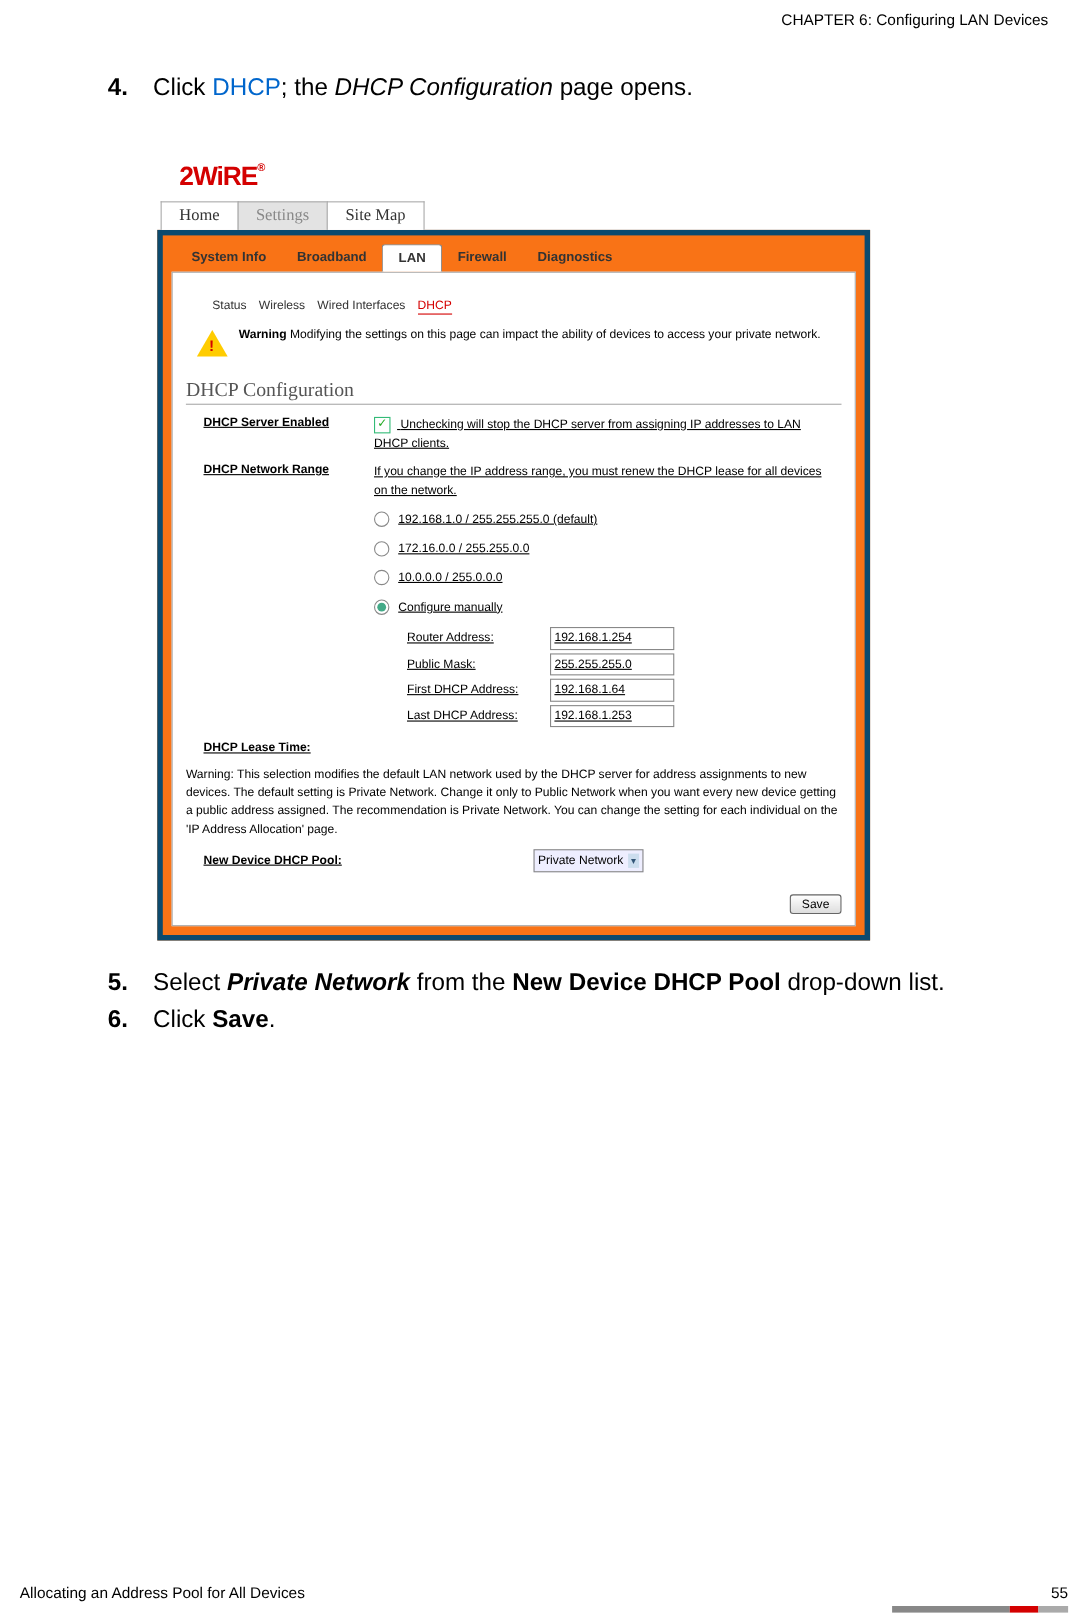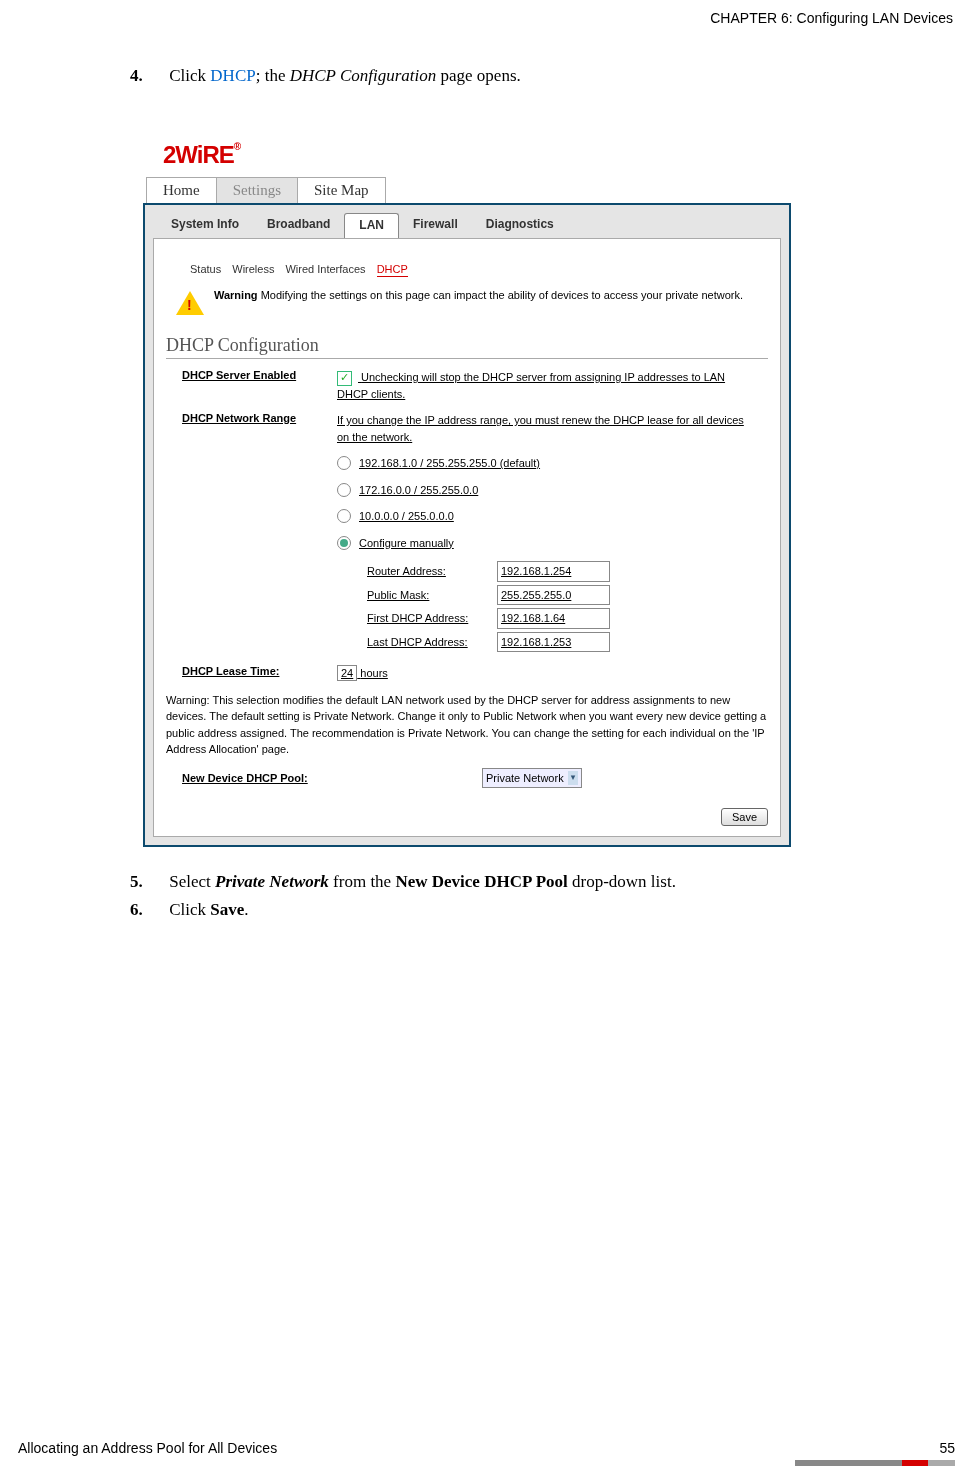--- a/index.html
+++ b/index.html
@@ -19,23 +19,22 @@
     height: 100%;
     position: relative;
   }
   .chapter-header {
     text-align: right;
     font-size: 14px;
     margin-bottom: 40px;
     padding-right: 4px;
   }
   .steps {
-    margin-left: 112px;
-    font-size: 17px;
-    font-family: Liberation Serif, serif;
+    margin-left: 80px;
+    font-size: 22px;
   }
   .step {
     margin: 8px 0;
   }
   .step .num {
     display: inline-block;
     width: 35px;
     font-weight: bold;
   }
   .link-blue { color: #0066cc; }
@@ -71,22 +70,22 @@
     font-size: 15px;
     background: #fff;
     color: #333;
     margin-right: -1px;
   }
   .tab-top.active {
     background: #e3e3e3;
     color: #888;
   }
   .gray-panel {
-    border: 2px solid #0c4a6e;
-    background: #e5e5e5;
+    border: 5px solid #0c4a6e;
+    background: #f97316;
   }
   .subtabs {
     display: flex;
     padding: 8px 12px 0 12px;
     font-size: 12px;
     font-weight: bold;
   }
   .subtab {
     padding: 4px 14px 6px 14px;
     color: #333;
@@ -149,21 +148,21 @@
   .manual-fields .mrow { display:flex; margin:3px 0; align-items:center;}
   .manual-fields .mlabel { width:130px; font-size:11px;}
   .txt-input { border:1px solid #888; padding:1px 3px; font-size:11px; width:105px; background:#fff; }
   .txt-input.small { width:28px; }
   .sel-box { border:1px solid #888; padding:1px 3px; font-size:11px; background:#eef; display:inline-flex; align-items:center;}
   .sel-arrow { background:#cde; color:#357; padding:0 3px; margin-left:4px; font-size:9px;}
   .save-btn { float:right; border:1px solid #666; border-radius:3px; background:linear-gradient(#fff,#ddd); padding:2px 10px; font-size:11px; margin-top:10px;}
   .clearfix::after{content:"";display:table;clear:both;}
   .footer {
     position: absolute;
-    bottom: 12px; left: 18px; right: 20px;
+    bottom: 12px; left: 18px; right: 4px;
     display:flex; justify-content:space-between;
     font-size:14px;
     align-items:center;
   }
   .footer-bar {
     position:absolute;
     right:0; bottom:-10px;
     width:160px; height:6px;
     display:flex;
   }
@@ -263,24 +262,20 @@
               <div class="mrow">
                   <div class="mlabel">Last DHCP Address:</div>
                   <div class="txt-input">192.168.1.253</div>
                 </div>
             </div>
           </div>
         </div>
 
         <div class="form-row">
           <div class="form-label">DHCP Lease Time:</div>
-          <div class="form-content">
-            <span class="txt-input small">24</span>
-            <span>hours</span>
-          </div>
         </div>
 
 
         <div style="line-height:1.5;">Warning: This selection modifies the default LAN network used by the DHCP server for address assignments to new devices. The default setting is Private Network. Change it only to Public Network when you want every new device getting a public address assigned. The recommendation is Private Network. You can change the setting for each individual on the 'IP Address Allocation' page.</div>
 
         <div class="form-row" style="align-items:center;">
           <div class="form-label" style="width:300px;">New Device DHCP Pool:</div>
           <div class="form-content">
             <span class="sel-box">
               <span>Private Network</span>

